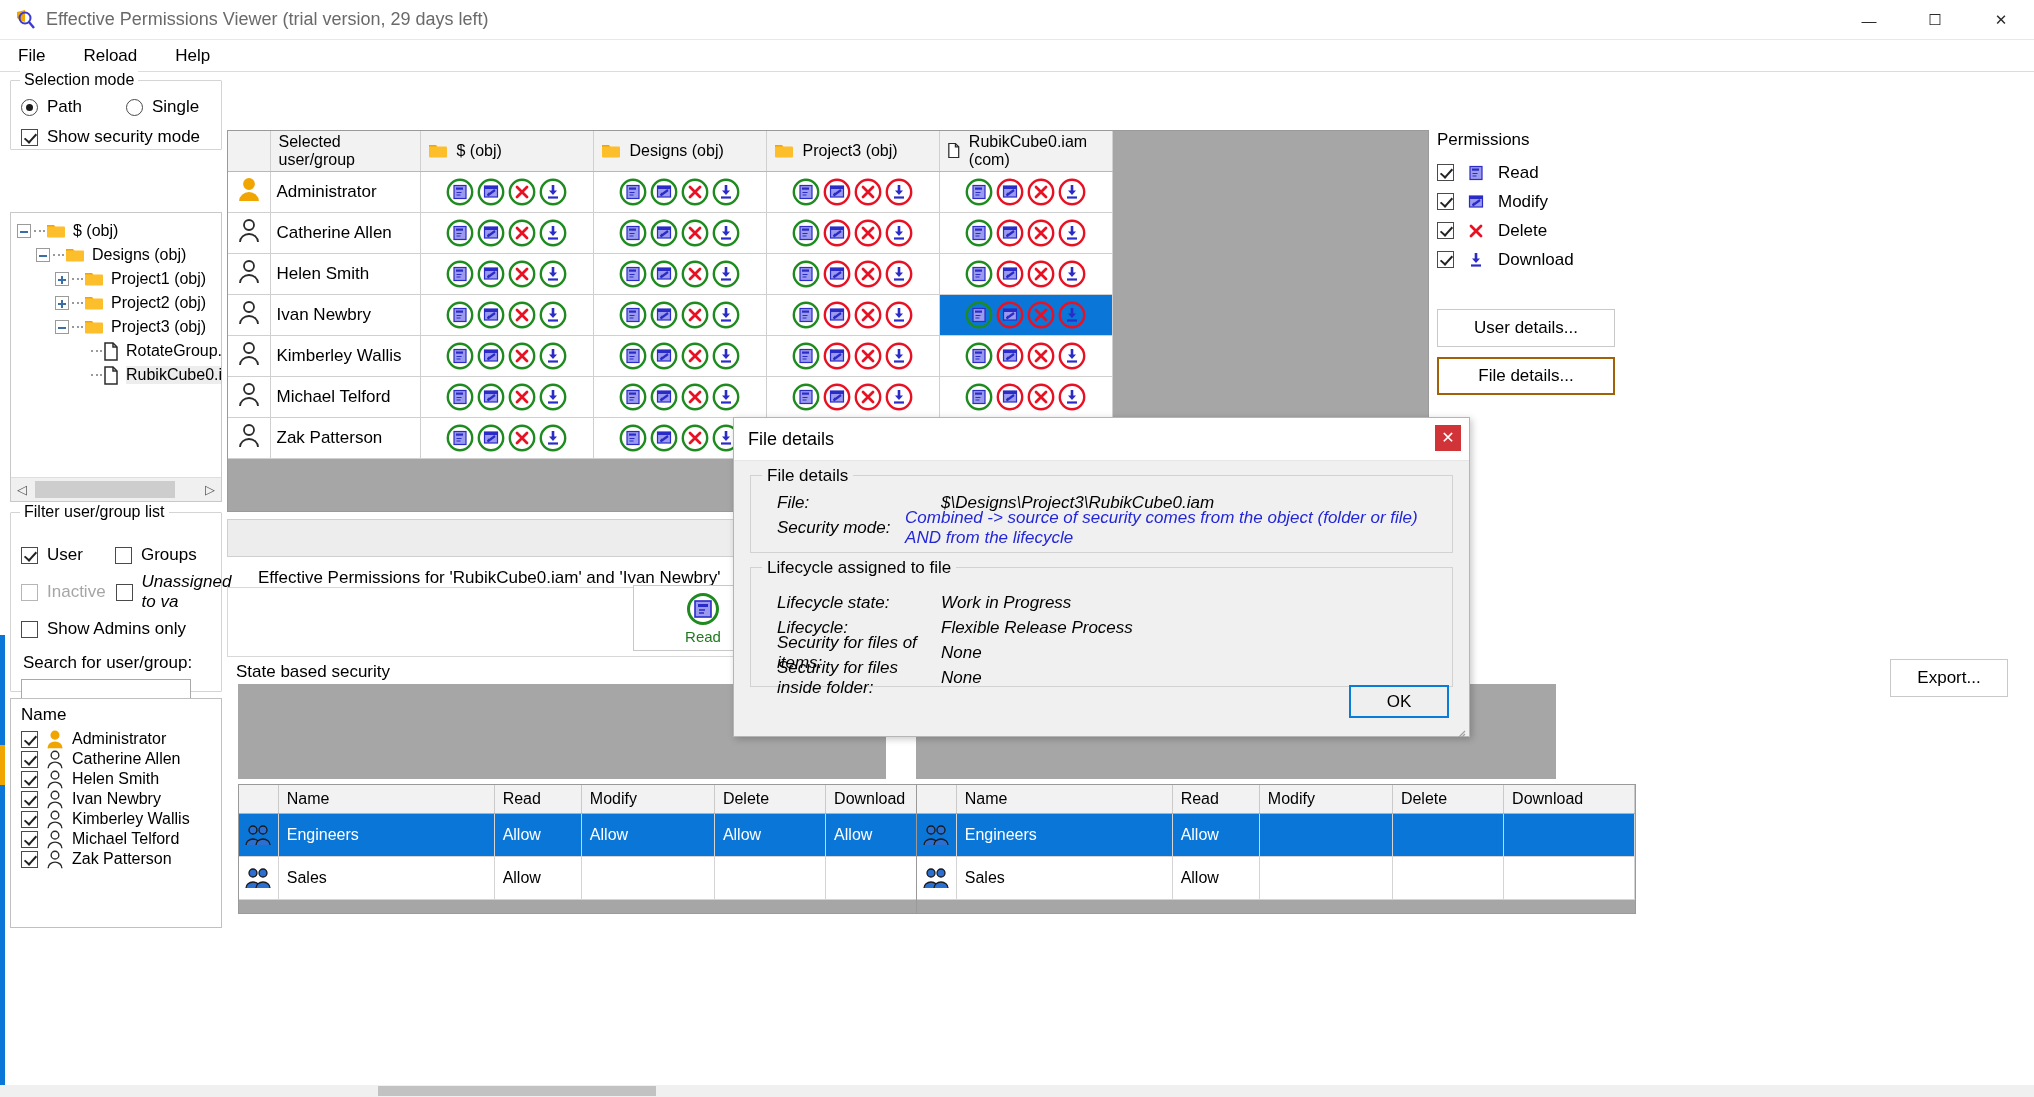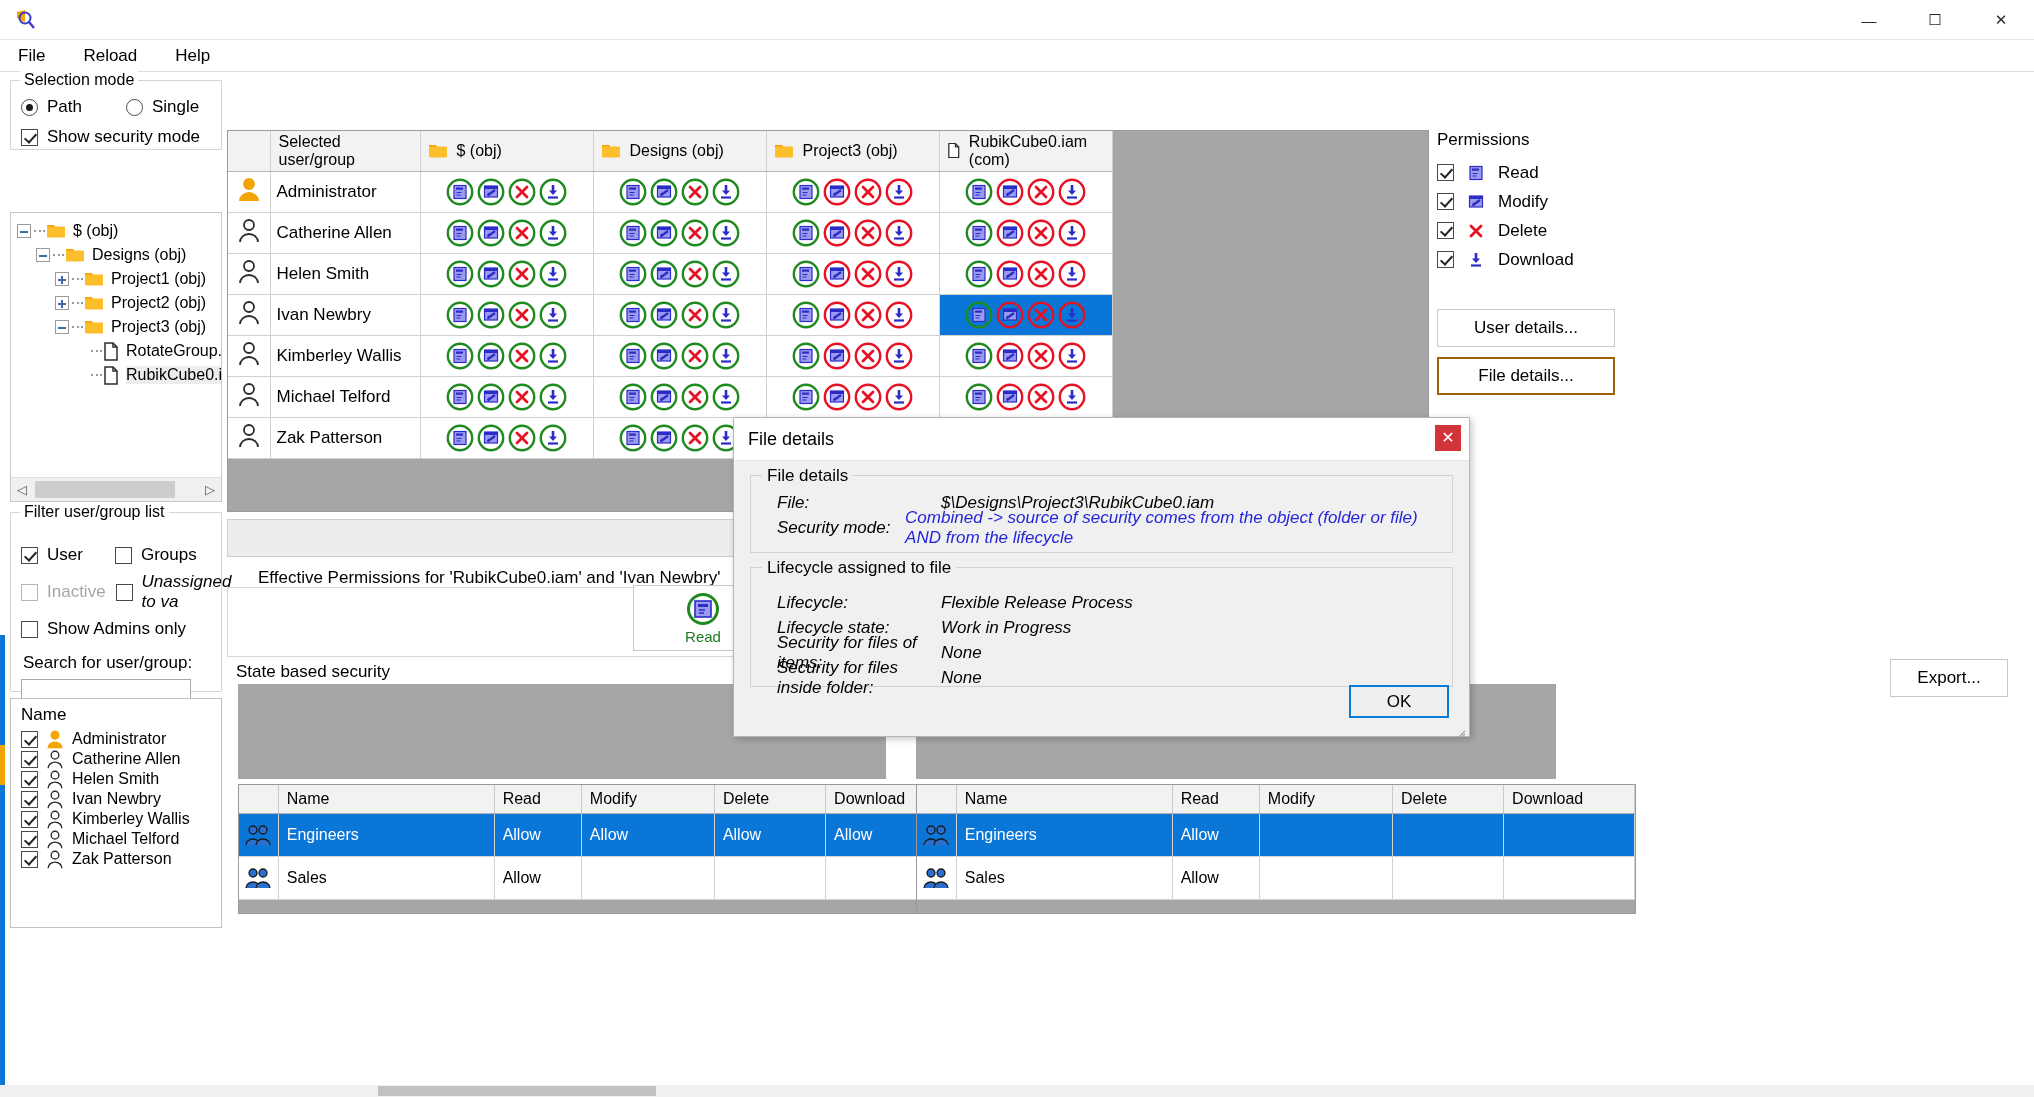--- a/index.html
+++ b/index.html
@@ -257,20 +257,21 @@
 <body>
 
 <div class="titlebar">
   <span class="app-icon">
     <svg width="22" height="22" viewBox="0 0 22 22">
       <path d="M3 3 L11 1 L11 13 Q7 12 3 9 Z" fill="#f0a500"></path>
       <circle cx="11" cy="9" r="5.5" fill="none" stroke="#3b3bd0" stroke-width="2"></circle>
       <line x1="15" y1="13" x2="20" y2="19" stroke="#3b3bd0" stroke-width="2.4"></line>
     </svg>
   </span>
+  <span class="title-text">Effective Permissions Viewer (trial version, 29 days left)</span>
   <div class="winbtns">
     <div class="winbtn">—</div>
     <div class="winbtn">☐</div>
     <div class="winbtn close">✕</div>
   </div>
 </div>
 
 <div class="menubar">
   <div class="menuitem">File</div>
   <div class="menuitem">Reload</div>
@@ -1669,26 +1670,26 @@
         </div>
         <div class="drow">
           <span class="dkey">Security mode:</span>
           <span class="dval link">Combined -&gt; source of security comes from the object (folder or file) AND from the lifecycle</span>
         </div>
       </div>
       <div class="dgroup" style="height:120px;">
         <span class="dg-title">Lifecycle assigned to file</span>
         <div id="dlgrows" style="margin-top:8px;">
             <div class="drow">
+              <span class="dkey">Lifecycle state:</span>
+              <span class="dval">Work in Progress</span>
+            </div>
+            <div class="drow">
               <span class="dkey">Lifecycle:</span>
               <span class="dval">Flexible Release Process</span>
-            </div>
-            <div class="drow">
-              <span class="dkey">Lifecycle state:</span>
-              <span class="dval">Work in Progress</span>
             </div>
             <div class="drow">
               <span class="dkey">Security for files of items:</span>
               <span class="dval">None</span>
             </div>
             <div class="drow">
               <span class="dkey">Security for files inside folder:</span>
               <span class="dval">None</span>
             </div>
           </div>

